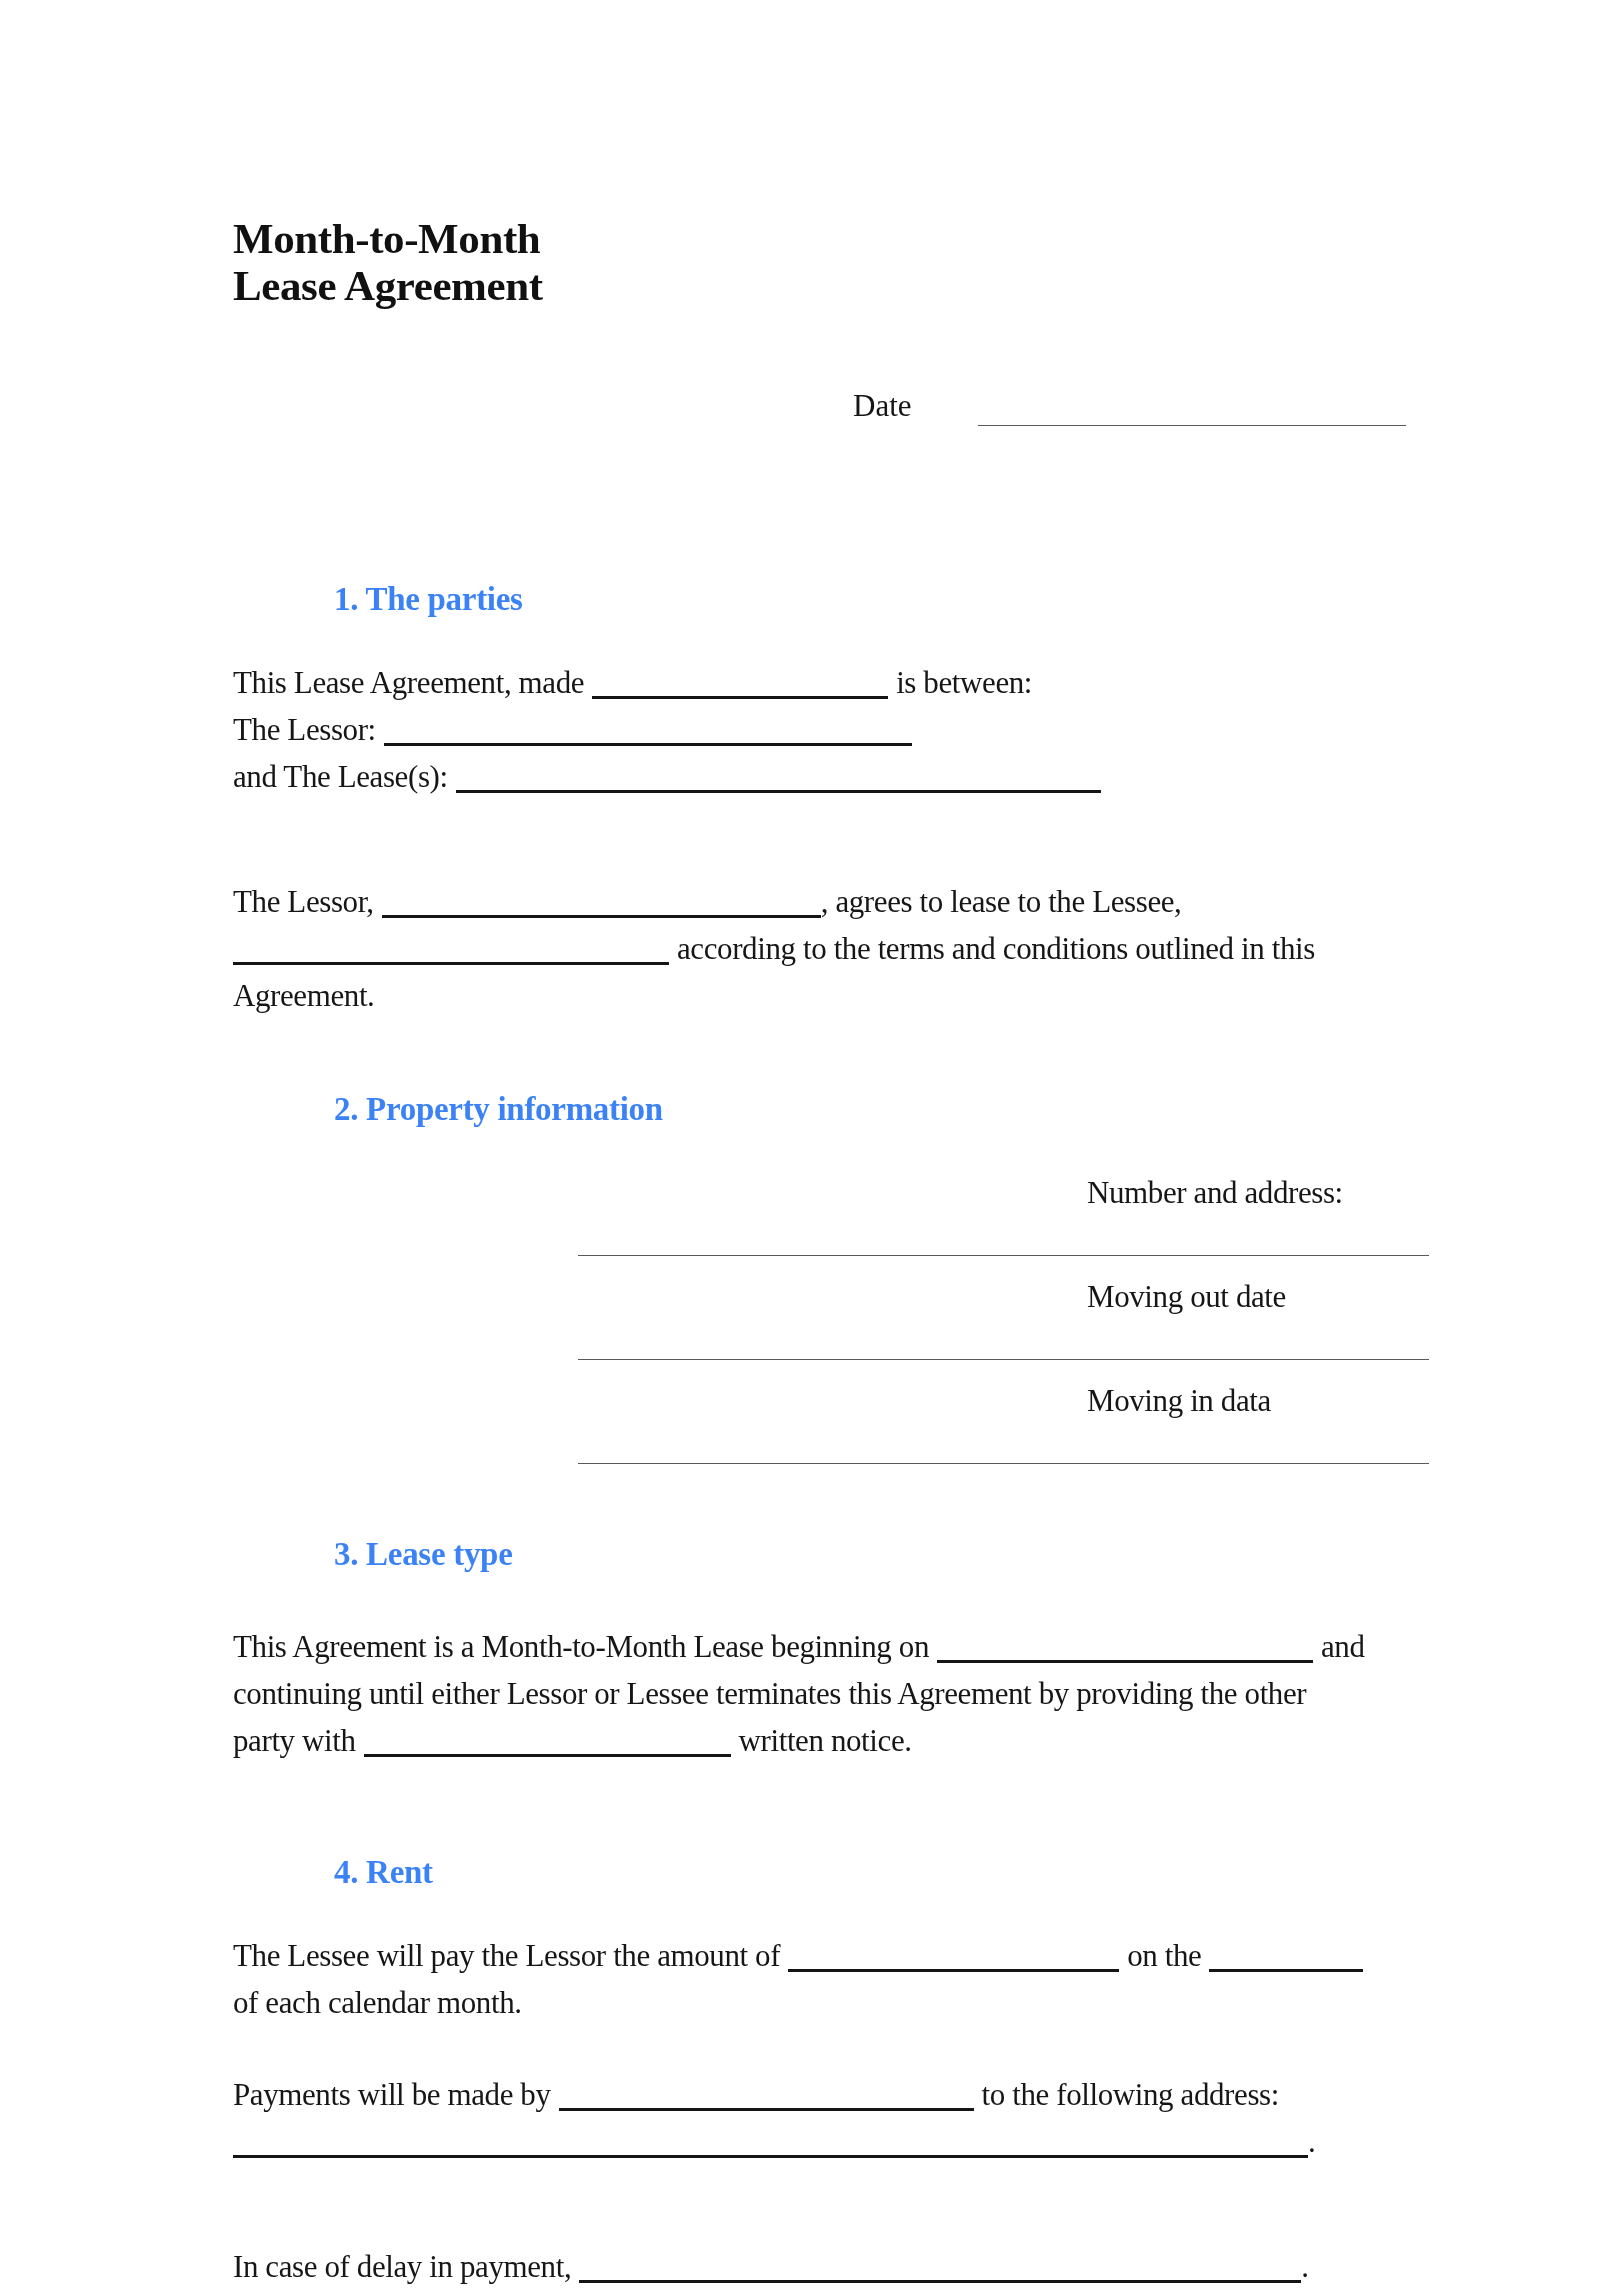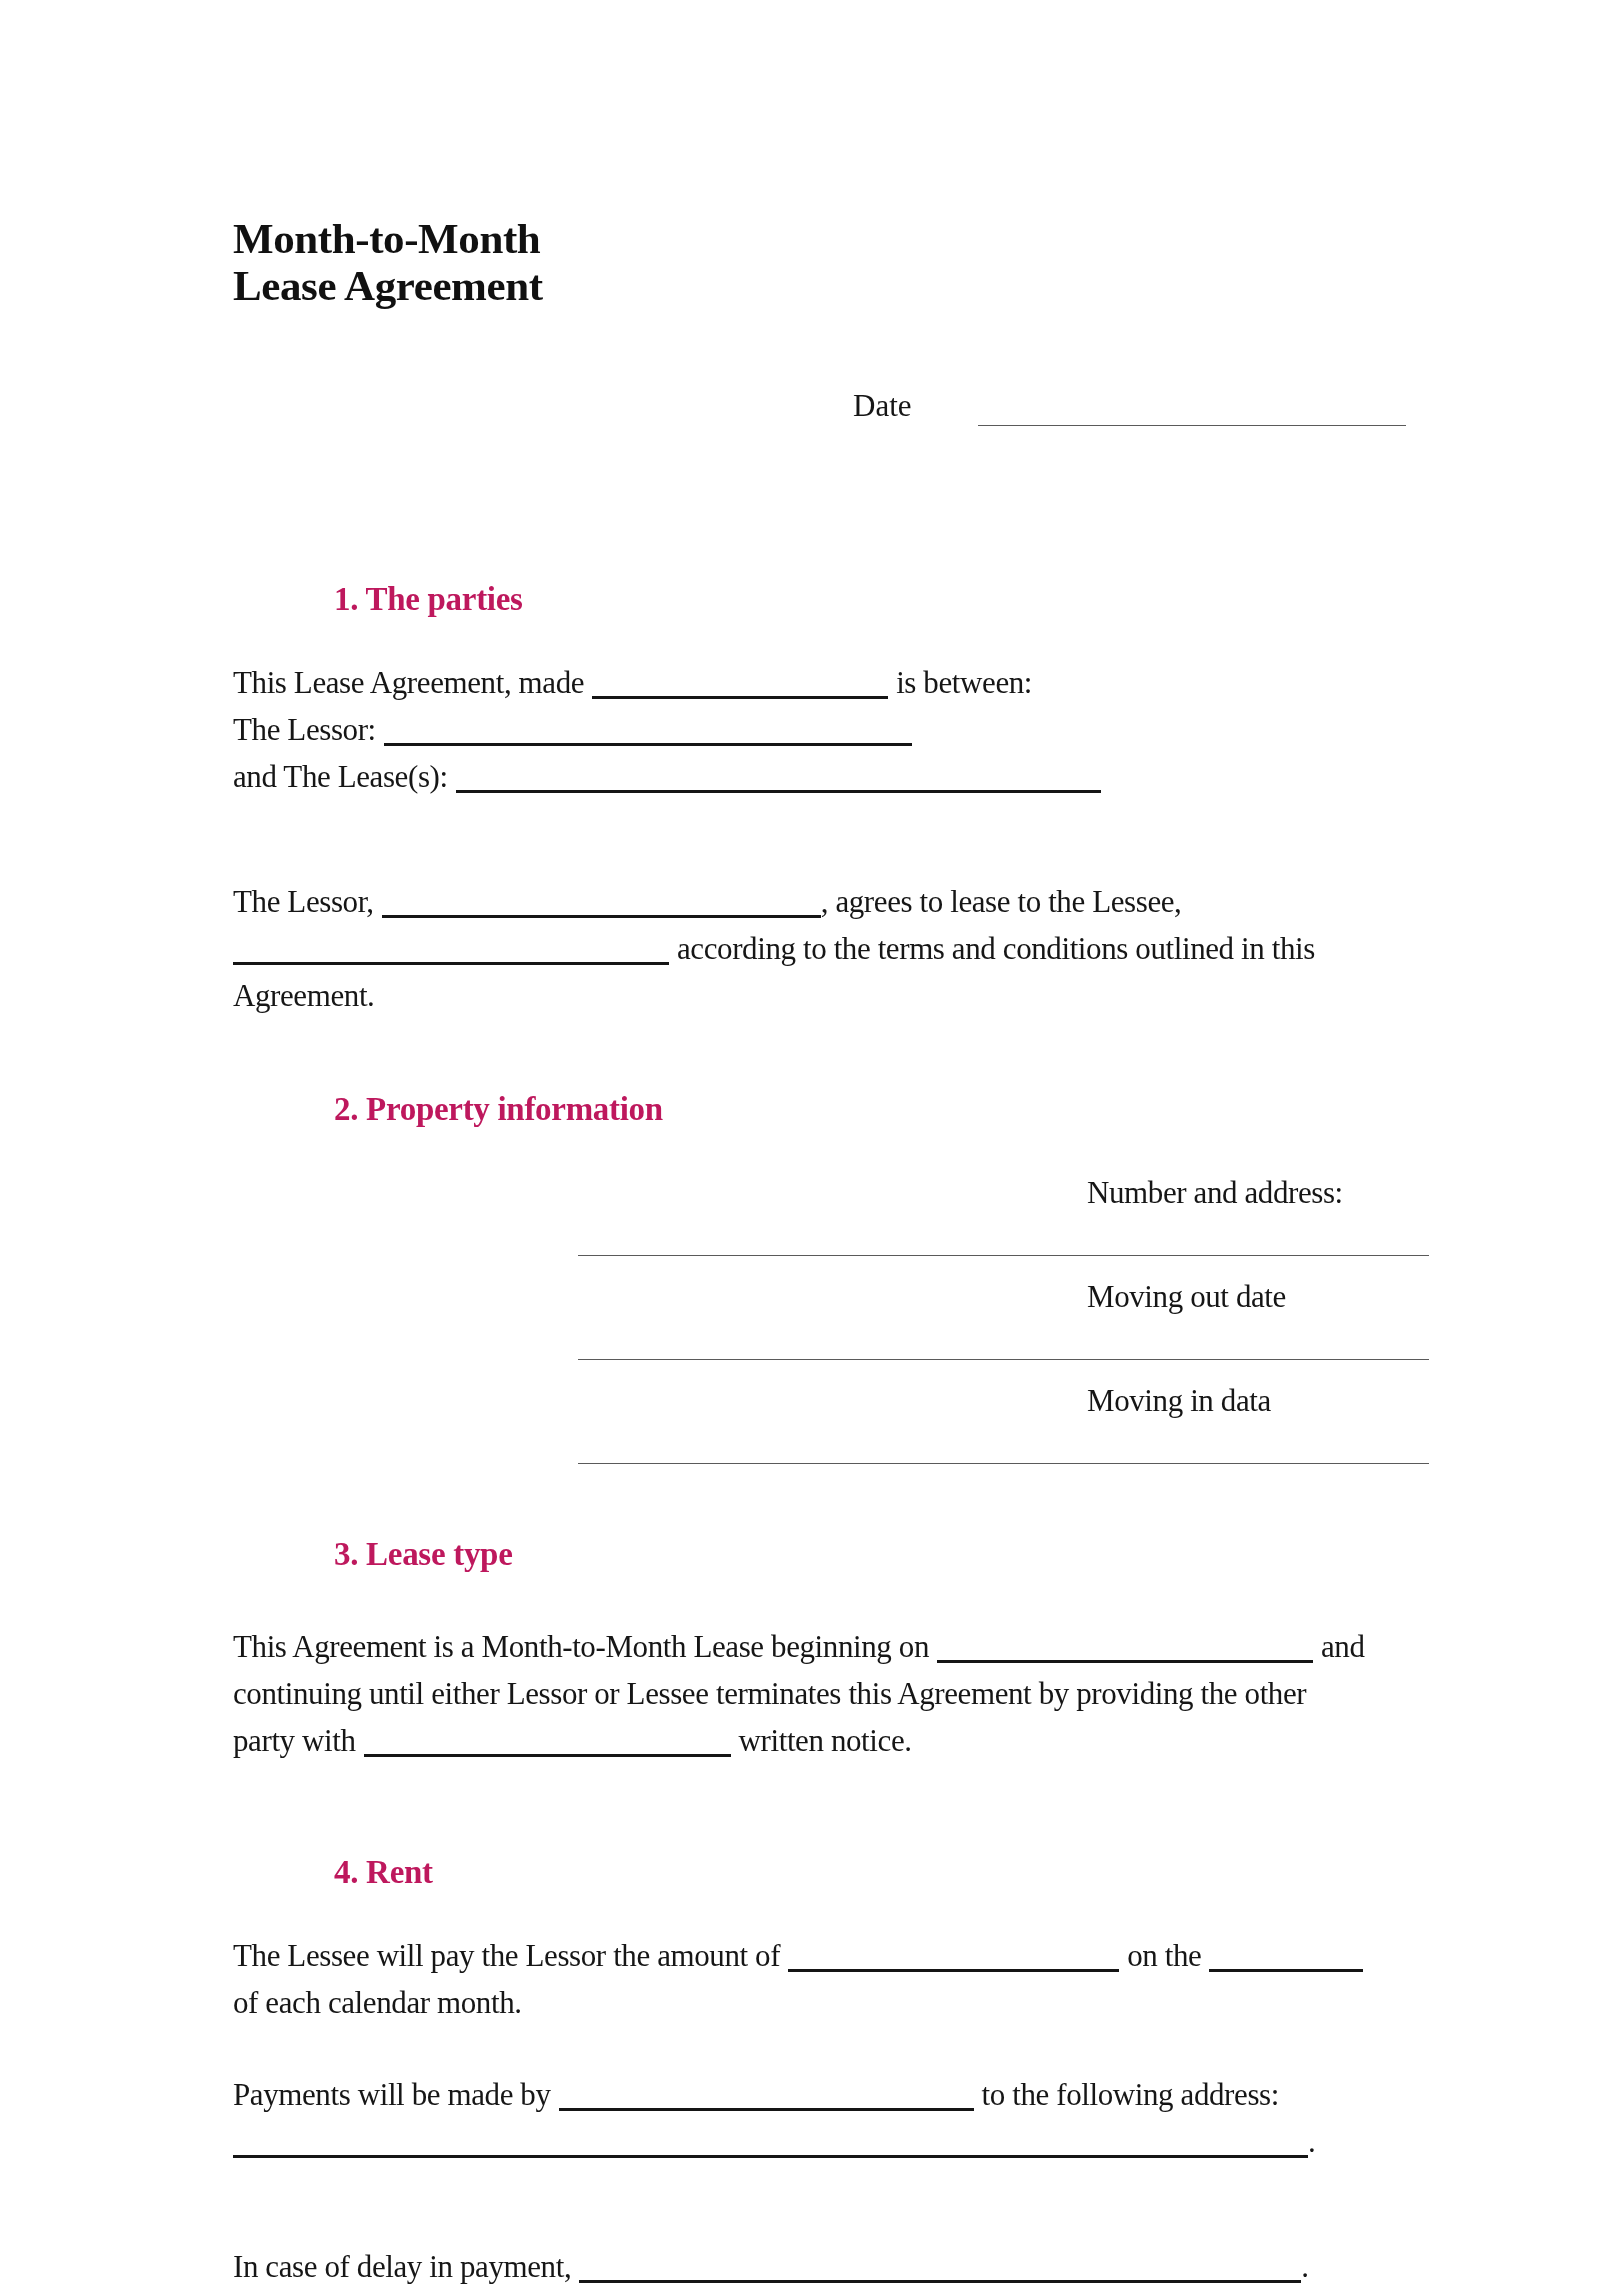--- a/index.html
+++ b/index.html
@@ -40,21 +40,21 @@
     border-bottom: 1.8px solid #5a5a5a;
     height: 36px;
   }
 
   .heading {
     margin: 0 0 0 101px;
     font-size: 33px;
     font-weight: bold;
     line-height: 47px;
     letter-spacing: -0.3px;
-    color: #be185d;
+    color: #3b82f6;
   }
   .mt-parties  { margin-top: 150px; }
   .mt-section  { margin-top: 67px; }
   .mt-rent     { margin-top: 85px; }
 
   .para {
     font-size: 31px;
     line-height: 47px;
     letter-spacing: -0.4px;
     margin: 0;

